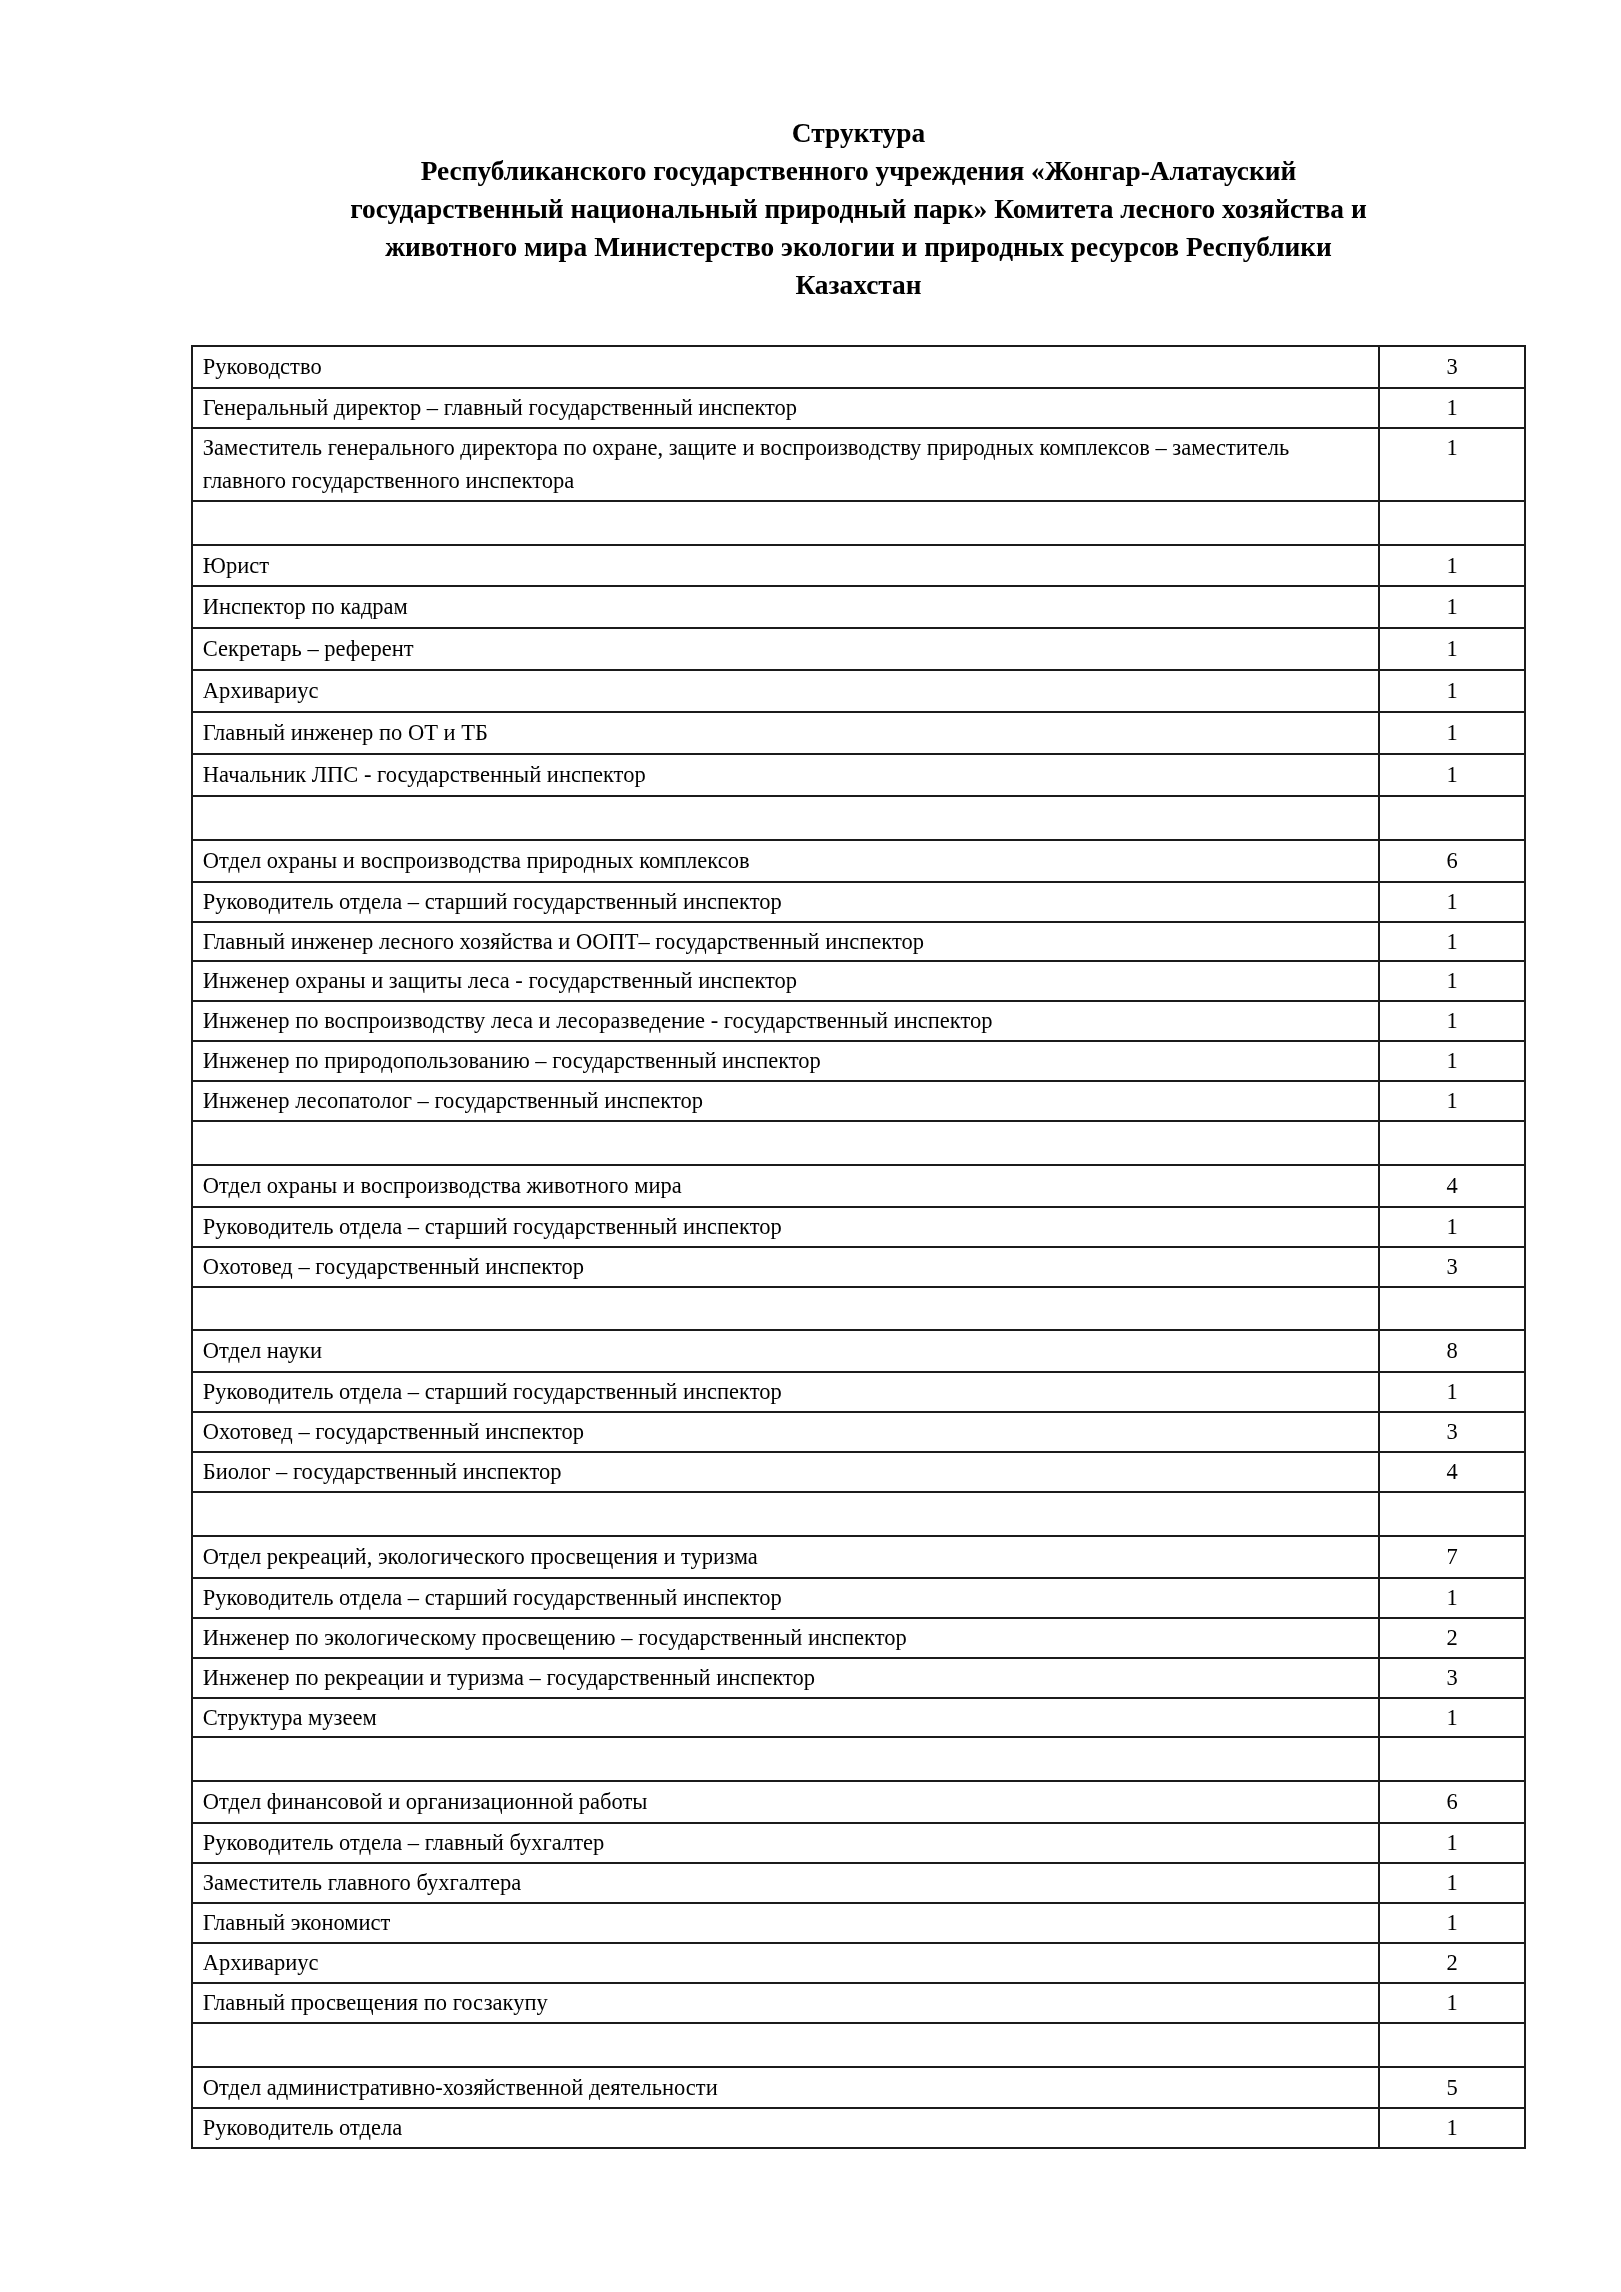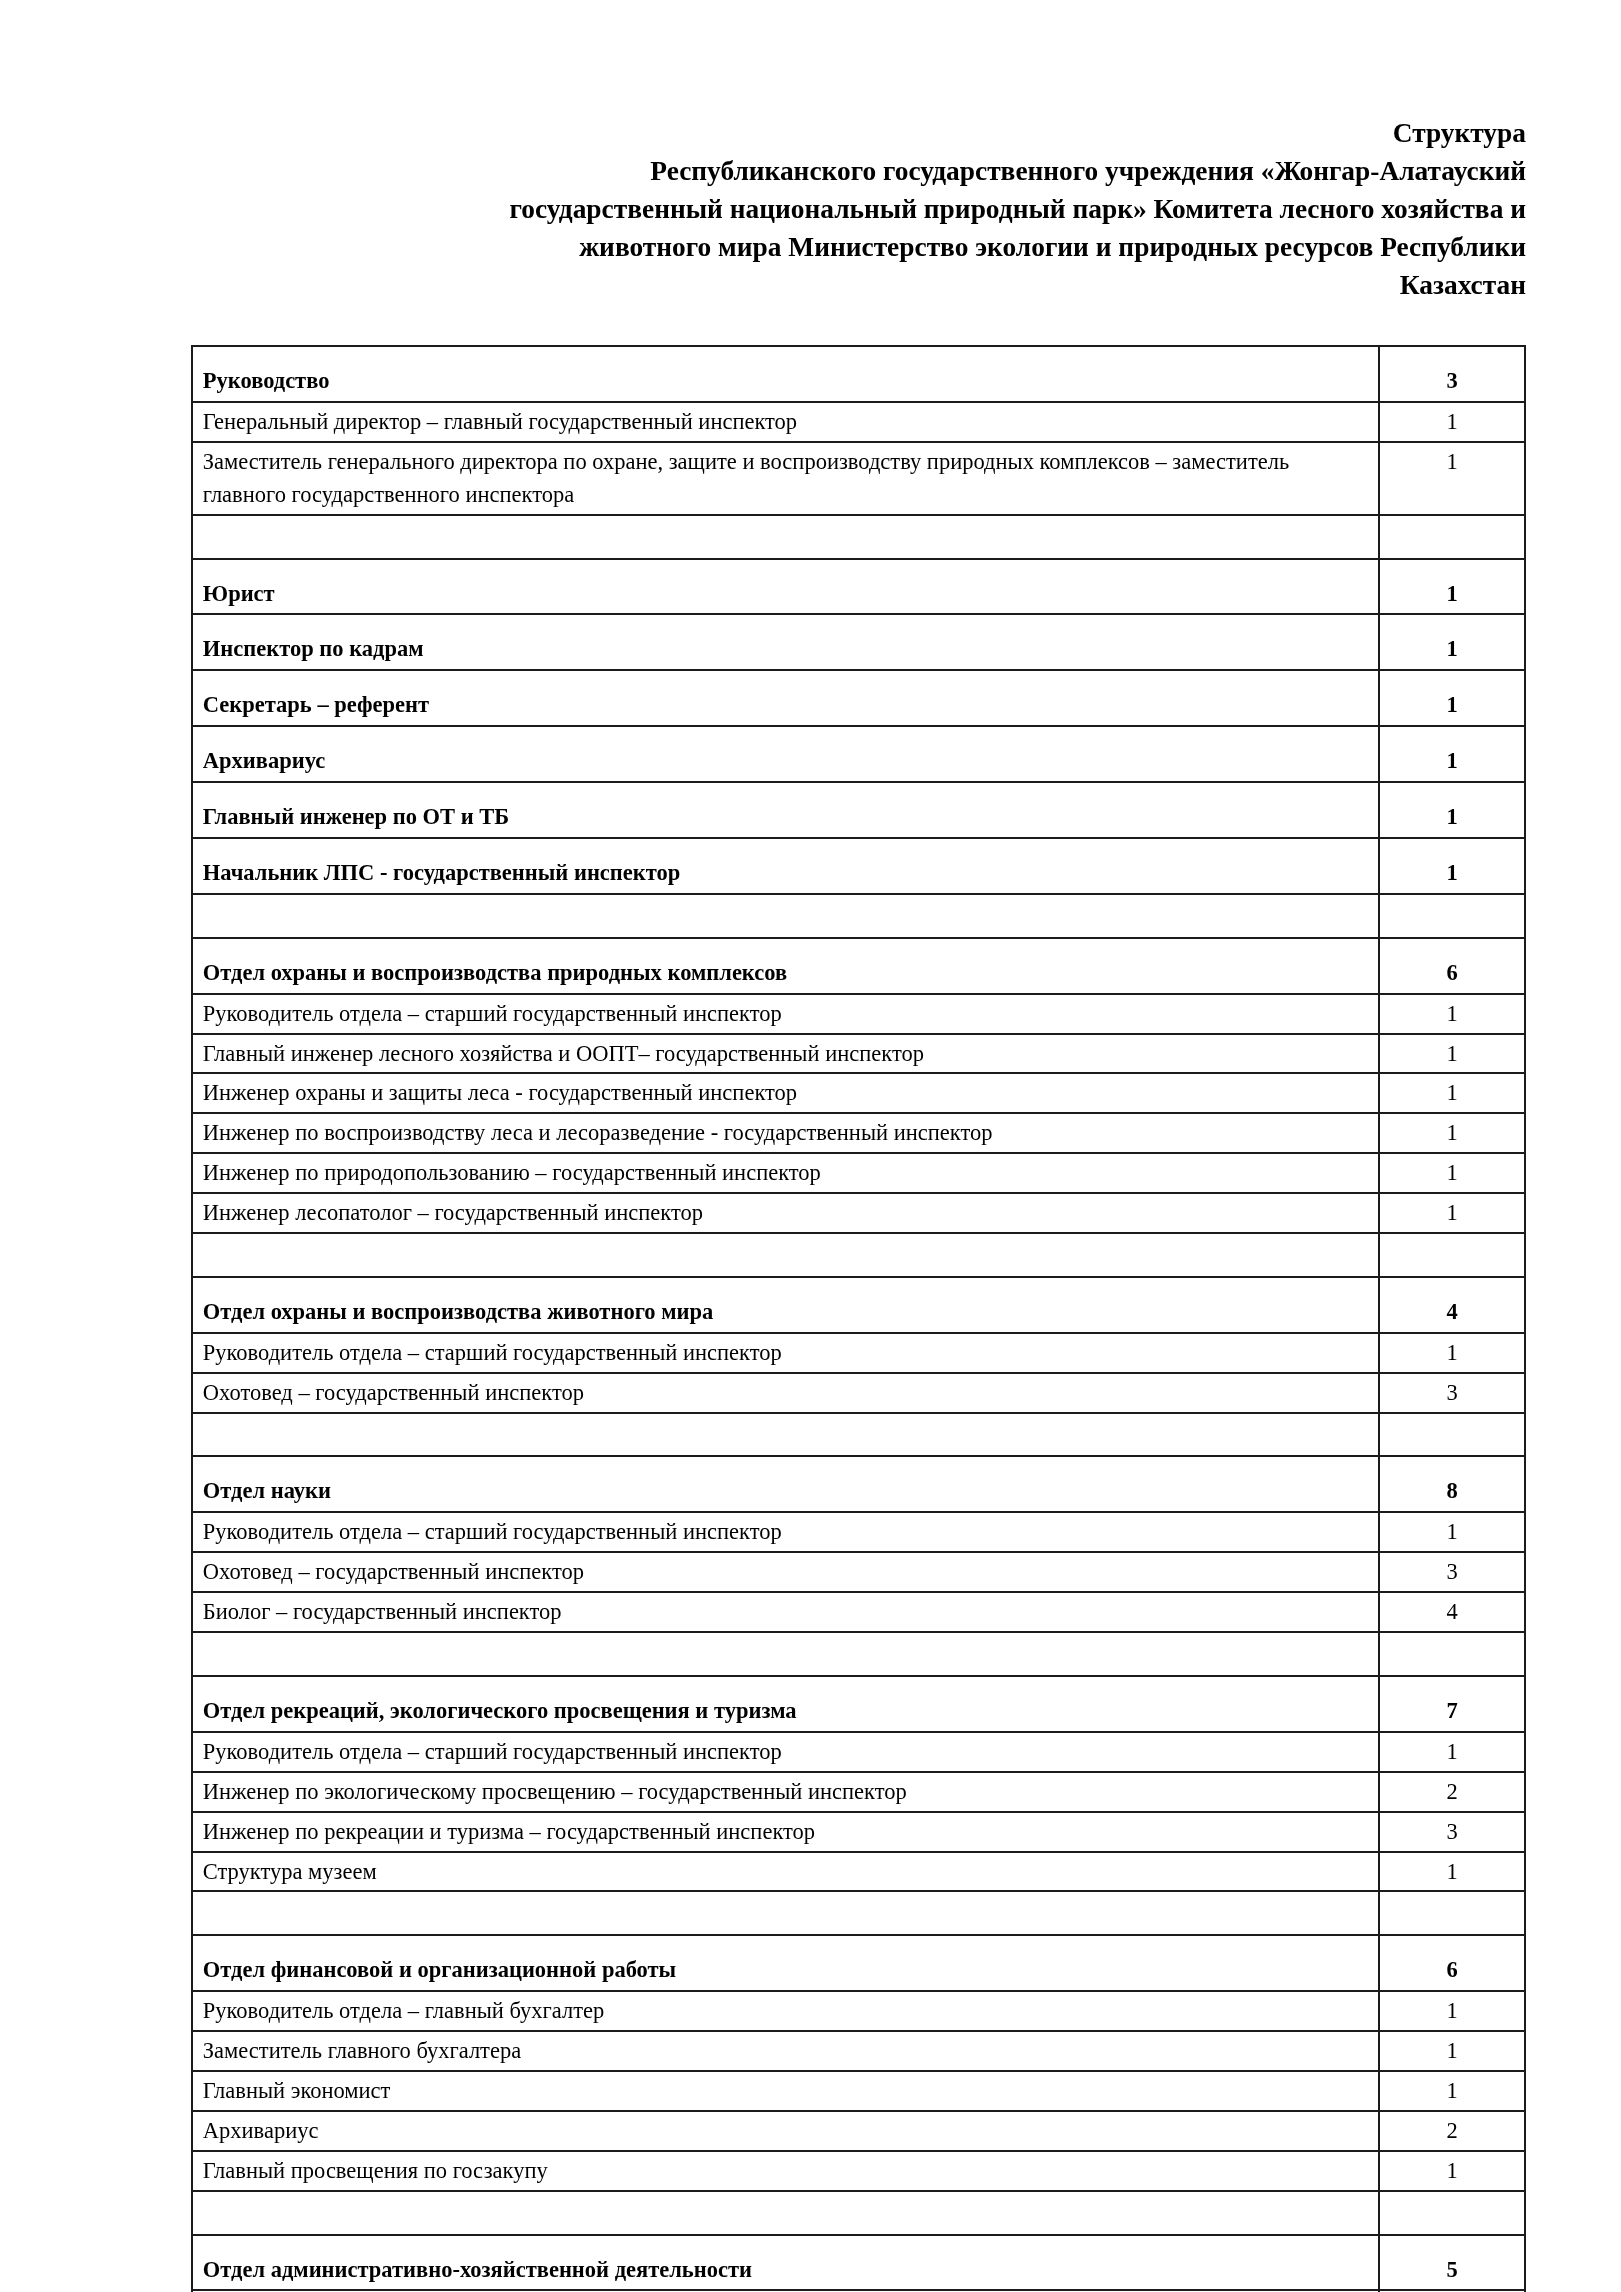--- a/index.html
+++ b/index.html
@@ -10,21 +10,21 @@
   body {
     width: 1621px;
     height: 2293px;
     position: relative;
     font-family: "Liberation Serif", serif;
     color: #000000;
   }
   .doc-title {
     margin: 114px 0 0 191px;
     width: 1335px;
-    text-align: right;
+    text-align: center;
     font-weight: bold;
     font-size: 27.4px;
     line-height: 38px;
   }
   table.staff-table {
     border-collapse: collapse;
     table-layout: fixed;
     margin: 41px 0 0 191px;
     width: 1335px;
     border: 2.9px solid #1b1b1b;
@@ -36,22 +36,22 @@
     padding: 2px 11.8px 2.9px 9.8px;
     vertical-align: top;
     overflow: hidden;
   }
   table.staff-table td.count {
     width: 136px;
     text-align: center;
     padding: 2px 3.9px 2.9px 3.9px;
   }
   table.staff-table tr.section td {
-    font-weight: bold;
-    padding-top: 17px;
+    font-weight: normal;
+    padding-top: 3px;
     padding-bottom: 3.9px;
   }
   table.staff-table tr.spacer td {
     height: 37px;
   }
 </style>
 </head>
 <body>
 
 <div class="doc-title">

